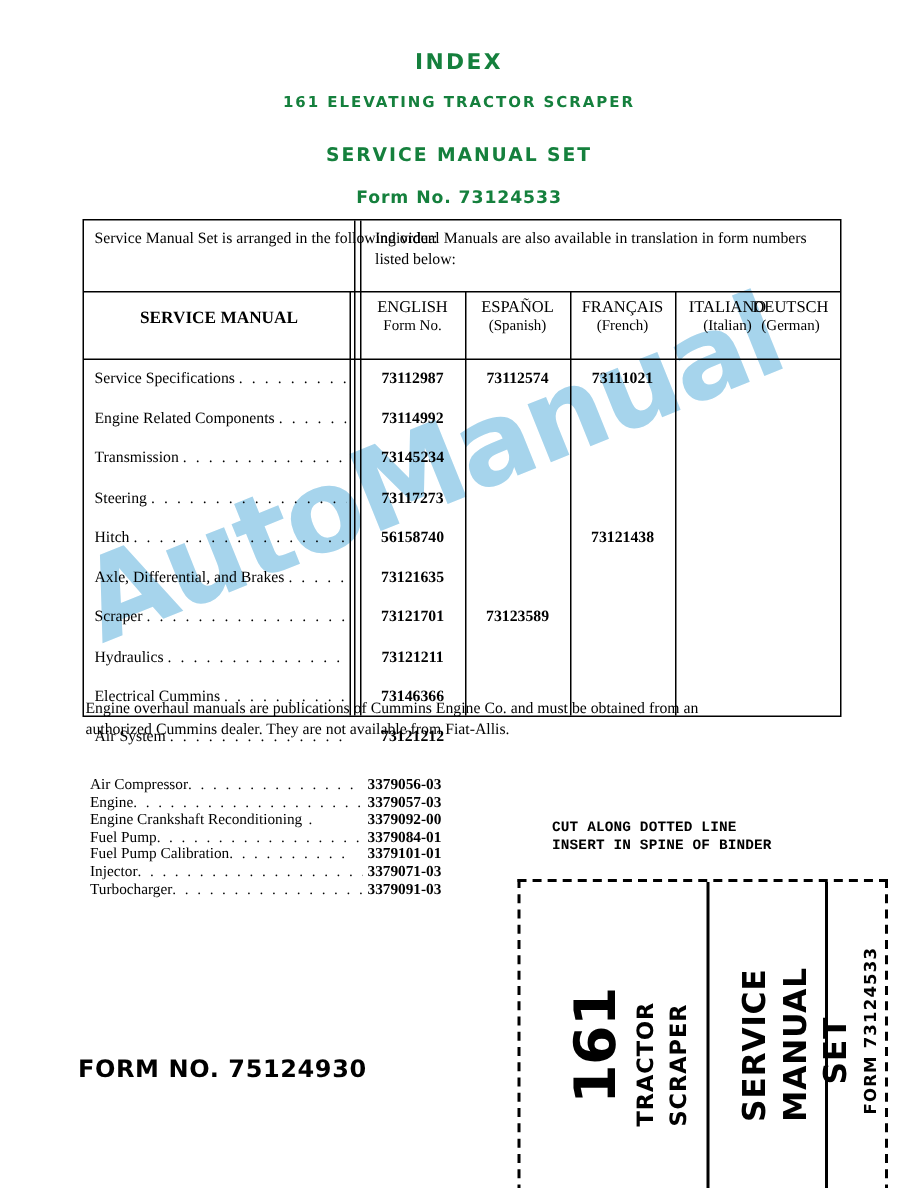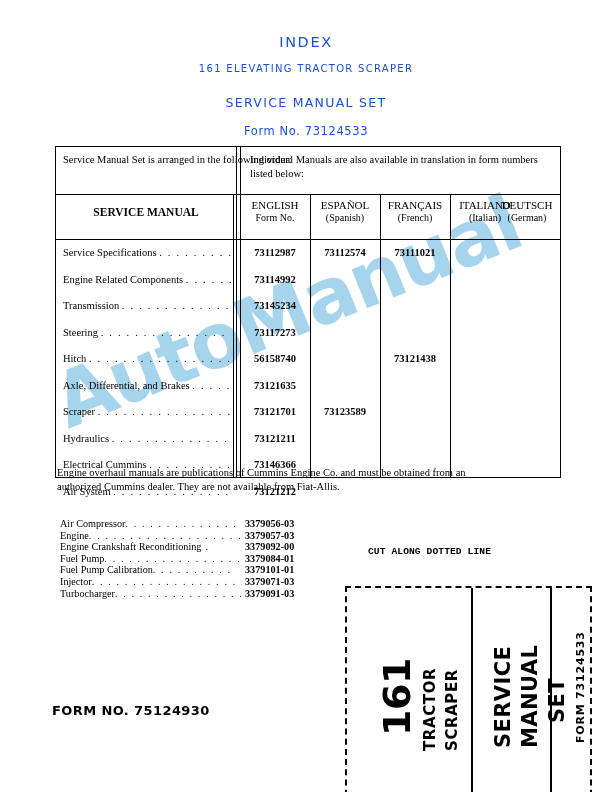--- a/index.html
+++ b/index.html
@@ -39,22 +39,22 @@
     transform-origin: left center;
     white-space: nowrap;
   }
 
   
   .hdr {
     position: absolute;
     width: 612px;
     text-align: center;
     font-family: "DejaVu Sans", sans-serif;
-    font-weight: 400;
-    color: #1d4ed8;
+    font-weight: 700;
+    color: #15803d;
     z-index: 2;
   }
   #title-index   { top: 34px;  font-size: 14.5px; letter-spacing: 1.6px; }
   #title-model   { top: 63px;  font-size: 10px; letter-spacing: 1.3px; }
   #title-set     { top: 95px;  font-size: 12.5px; letter-spacing: 1.3px; }
   #title-form    { top: 124px; font-size: 11.5px; letter-spacing: 0.6px; }
 
   
   #index-table {
     position: absolute;
@@ -187,21 +187,21 @@
     font-size: 10.2px; font-weight: 700; white-space: nowrap;
   }
 
   
   #form-no-bottom {
     position: absolute;
     left: 52px;
     top: 703px;
     font-family: "DejaVu Sans", sans-serif;
     font-weight: 700;
-    font-size: 13px;
+    font-size: 16px;
     letter-spacing: 0.4px;
     z-index: 2;
   }
 
   
   #cut-instruction {
     position: absolute;
     left: 368px;
     top: 546px;
     width: 200px;
@@ -462,20 +462,21 @@
     <div class="cl-row">
       <div class="cl-name"><span>Turbocharger</span><span class="leader">. . . . . . . . . . . . . . . . .</span></div>
       <div class="cl-num">3379091-03</div>
     </div>
   </div>
 
 <div id="form-no-bottom">FORM NO. 75124930</div>
 
 <div id="cut-instruction">
   <div>CUT ALONG DOTTED LINE</div>
+  <div>INSERT IN SPINE OF BINDER</div>
 </div>
 
 <div id="spine-box">
   <div class="spine-div" id="spine-div-1"></div>
   <div class="spine-div" id="spine-div-2"></div>
 
   <div class="spine-panel" id="spine-panel-1">
     <div class="vtext" id="spine-161">161</div>
     <div class="vtext" id="spine-tractor">TRACTOR</div>
     <div class="vtext" id="spine-scraper">SCRAPER</div>

